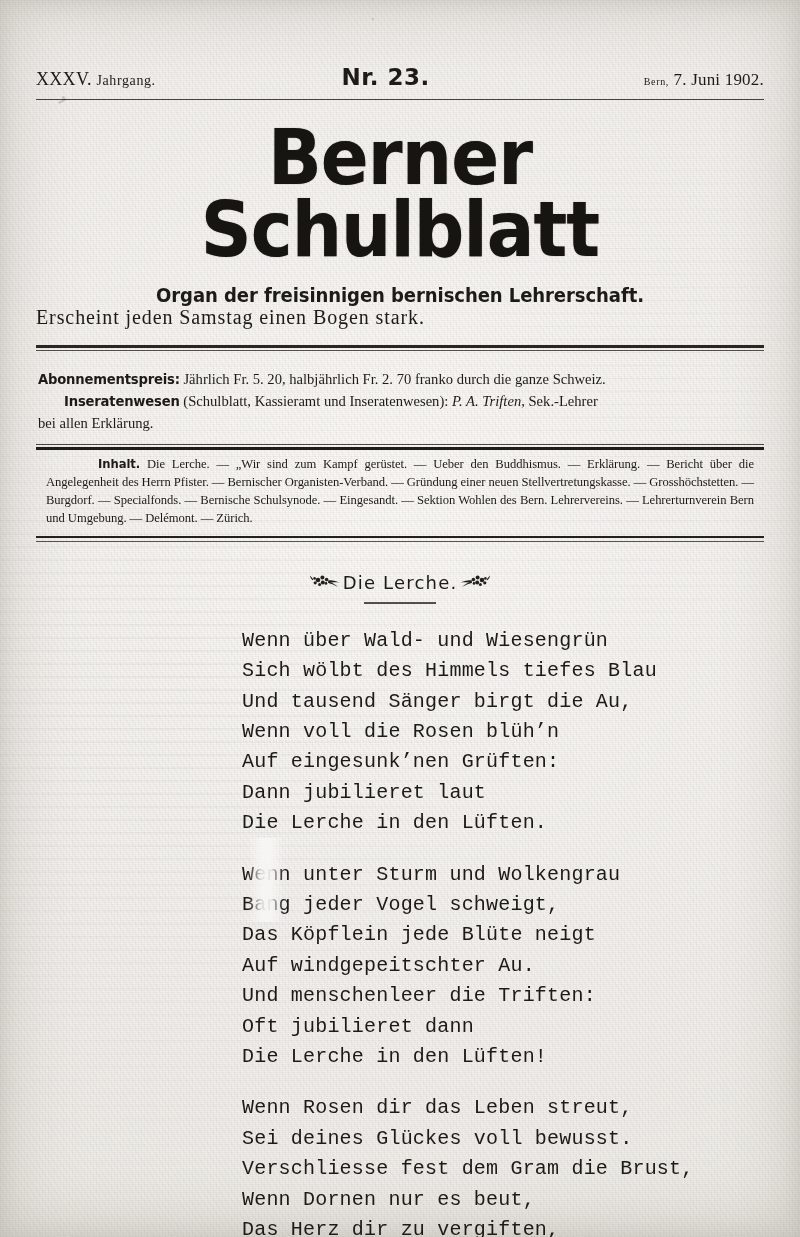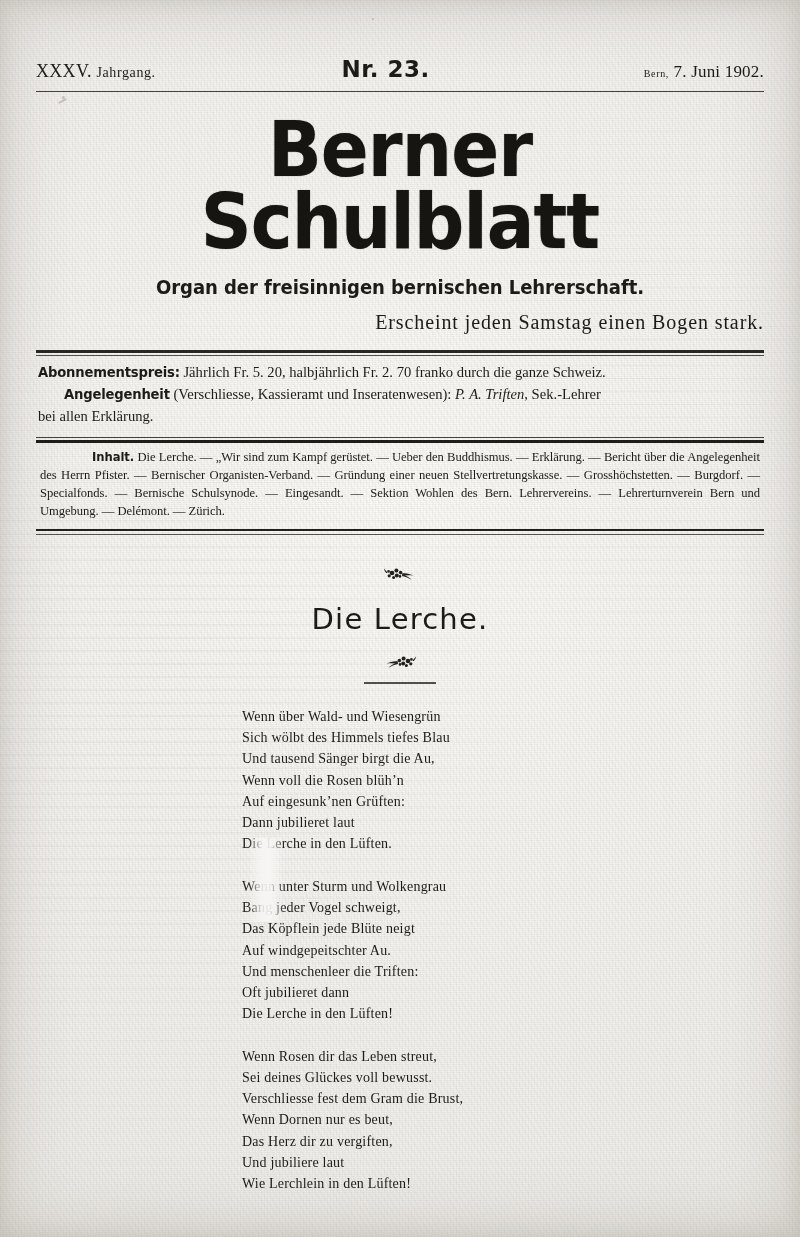--- a/index.html
+++ b/index.html
@@ -53,20 +53,21 @@
   .topline{
     display:flex;align-items:baseline;justify-content:space-between;
     padding-top:56px;
   }
   .vol{font-size:18px;letter-spacing:.3px;}
   .vol .sc{font-size:14px;letter-spacing:.6px;}
   .issue{
     font-family:"DejaVu Sans", sans-serif;
     font-weight:700;font-size:23px;letter-spacing:.5px;
     transform:translateX(-14px);
+    margin-top:8px;
   }
   .place{font-size:17px;letter-spacing:.2px;}
   .place .sc{font-size:10px;letter-spacing:.7px;}
 
   .rule-thin{height:1px;background:#2a2722;margin:9px 0 0;opacity:.85;}
 
   
   .title{
     text-align:center;
     font-family:"DejaVu Sans", sans-serif;
@@ -82,76 +83,75 @@
   .subtitle{
     text-align:center;
     font-family:"DejaVu Sans", sans-serif;
     font-weight:700;
     font-size:19px;
     letter-spacing:-.1px;
     transform:scaleX(.95);
     margin-top:18px;
   }
   .tagline{
-    text-align:right;
+    text-align:left;
     font-size:20px;
     letter-spacing:.9px;
-    margin-top:13px;
   }
 
   .rule-double{margin-top:16px;}
   .rule-double .a{height:2.5px;background:#2a2722;}
   .rule-double .b{height:1px;background:#2a2722;margin-top:2px;opacity:.8;}
 
   
   .subs{
     font-size:14.6px;line-height:1.52;
     text-align:justify;
-    margin:5px 2px 0;
+    margin:17px 2px 0;
   }
   .subs b{font-family:"DejaVu Sans", sans-serif;font-size:13.2px;font-weight:700;letter-spacing:-.2px;}
   .subs i{font-style:italic;}
   .subs .l2,.subs .l3,.subs .l4{display:block;}
   .subs .ind{padding-left:26px;}
 
   .rule-double2{margin-top:10px;}
   .rule-double2 .a{height:1px;background:#2a2722;opacity:.85;}
   .rule-double2 .b{height:3px;background:#1f1d19;margin-top:2px;}
 
   
   .inhalt{
     font-size:12.6px;line-height:1.42;text-align:justify;
-    margin:6px 4px 0;letter-spacing:-.05px;
+    margin:6px 10px 0;letter-spacing:-.05px;
   }
   .inhalt b{font-family:"DejaVu Sans", sans-serif;font-size:11.6px;font-weight:700;}
   .inhalt .lead{padding-left:52px;}
 
   .rule-double3{margin-top:8px;}
   .rule-double3 .a{height:2.5px;background:#23211c;}
   .rule-double3 .b{height:1px;background:#23211c;margin-top:2.5px;opacity:.75;}
 
   
   .poem-wrap{margin-top:30px;}
   .poem-head{
     text-align:center;
     font-family:"DejaVu Sans", sans-serif;
-    font-size:29px;letter-spacing:1.2px;
-    display:flex;align-items:center;justify-content:center;gap:17px;flex-direction:column;
+    font-size:18px;letter-spacing:1.2px;
+    display:flex;align-items:center;justify-content:center;
   }
   .orn{width:34px;height:20px;display:inline-block;color:#23211c;}
   .orn svg{display:block;}
   .orn.right svg{transform:scaleX(-1);}
   .head-rule{
     width:72px;height:2px;background:#2a2722;margin:9px auto 0;opacity:.8;
   }
 
   .stanzas{margin:22px 0 0 0;padding-left:206px;}
   .stanza{margin-bottom:21px;}
   .verse{
-    font-size:14px;line-height:1.52;letter-spacing:.2px;white-space:pre;
+    font-size:20px;line-height:1.52;letter-spacing:.2px;white-space:pre;font-family:Liberation Mono, monospace;
   }
 </style>
 </head>
 <body>
 
 <div class="paper"></div>
 <div class="showthrough"></div>
 
 <div class="sheet">
 
@@ -166,21 +166,21 @@
   <div class="subtitle">Organ der freisinnigen bernischen Lehrerschaft.</div>
   <div class="tagline">Erscheint jeden Samstag einen Bogen stark.</div>
 
   <div class="rule-double">
     <div class="a"></div>
       <div class="b"></div>
   </div>
 
   <div class="subs">
     <span class="l1"><b>Abonnementspreis:</b><span> Jährlich Fr. 5. 20, halbjährlich Fr. 2. 70 franko durch die ganze Schweiz.</span></span>
-    <span class="l3 ind"><b>Angelegenheit</b><span> (Verschliesse, Kassieramt und Inseratenwesen): </span><i>P. A. Triften</i><span>, Sek.-Lehrer</span></span>
+    <span class="l3 ind"><b>Inseratenwesen</b><span> (Schulblatt, Kassieramt und Inseratenwesen): </span><i>P. A. Triften</i><span>, Sek.-Lehrer</span></span>
     <span class="l5"><span>bei allen Erklärung.</span></span>
   </div>
 
   <div class="rule-double2">
     <div class="a"></div>
       <div class="b"></div>
   </div>
 
   <div class="inhalt">
     <span class="lead"><b>Inhalt.</b></span><span> Die Lerche. — „Wir sind zum Kampf gerüstet. — Ueber den Buddhismus. — Erklärung. — Bericht über die Angelegenheit des Herrn Pfister. — Bernischer Organisten-Verband. — Gründung einer neuen Stellvertretungskasse. — Grosshöchstetten. — Burgdorf. — Specialfonds. — Bernische Schulsynode. — Eingesandt. — Sektion Wohlen des Bern. Lehrervereins. — Lehrerturnverein Bern und Umgebung. — Delémont. — Zürich.</span>

